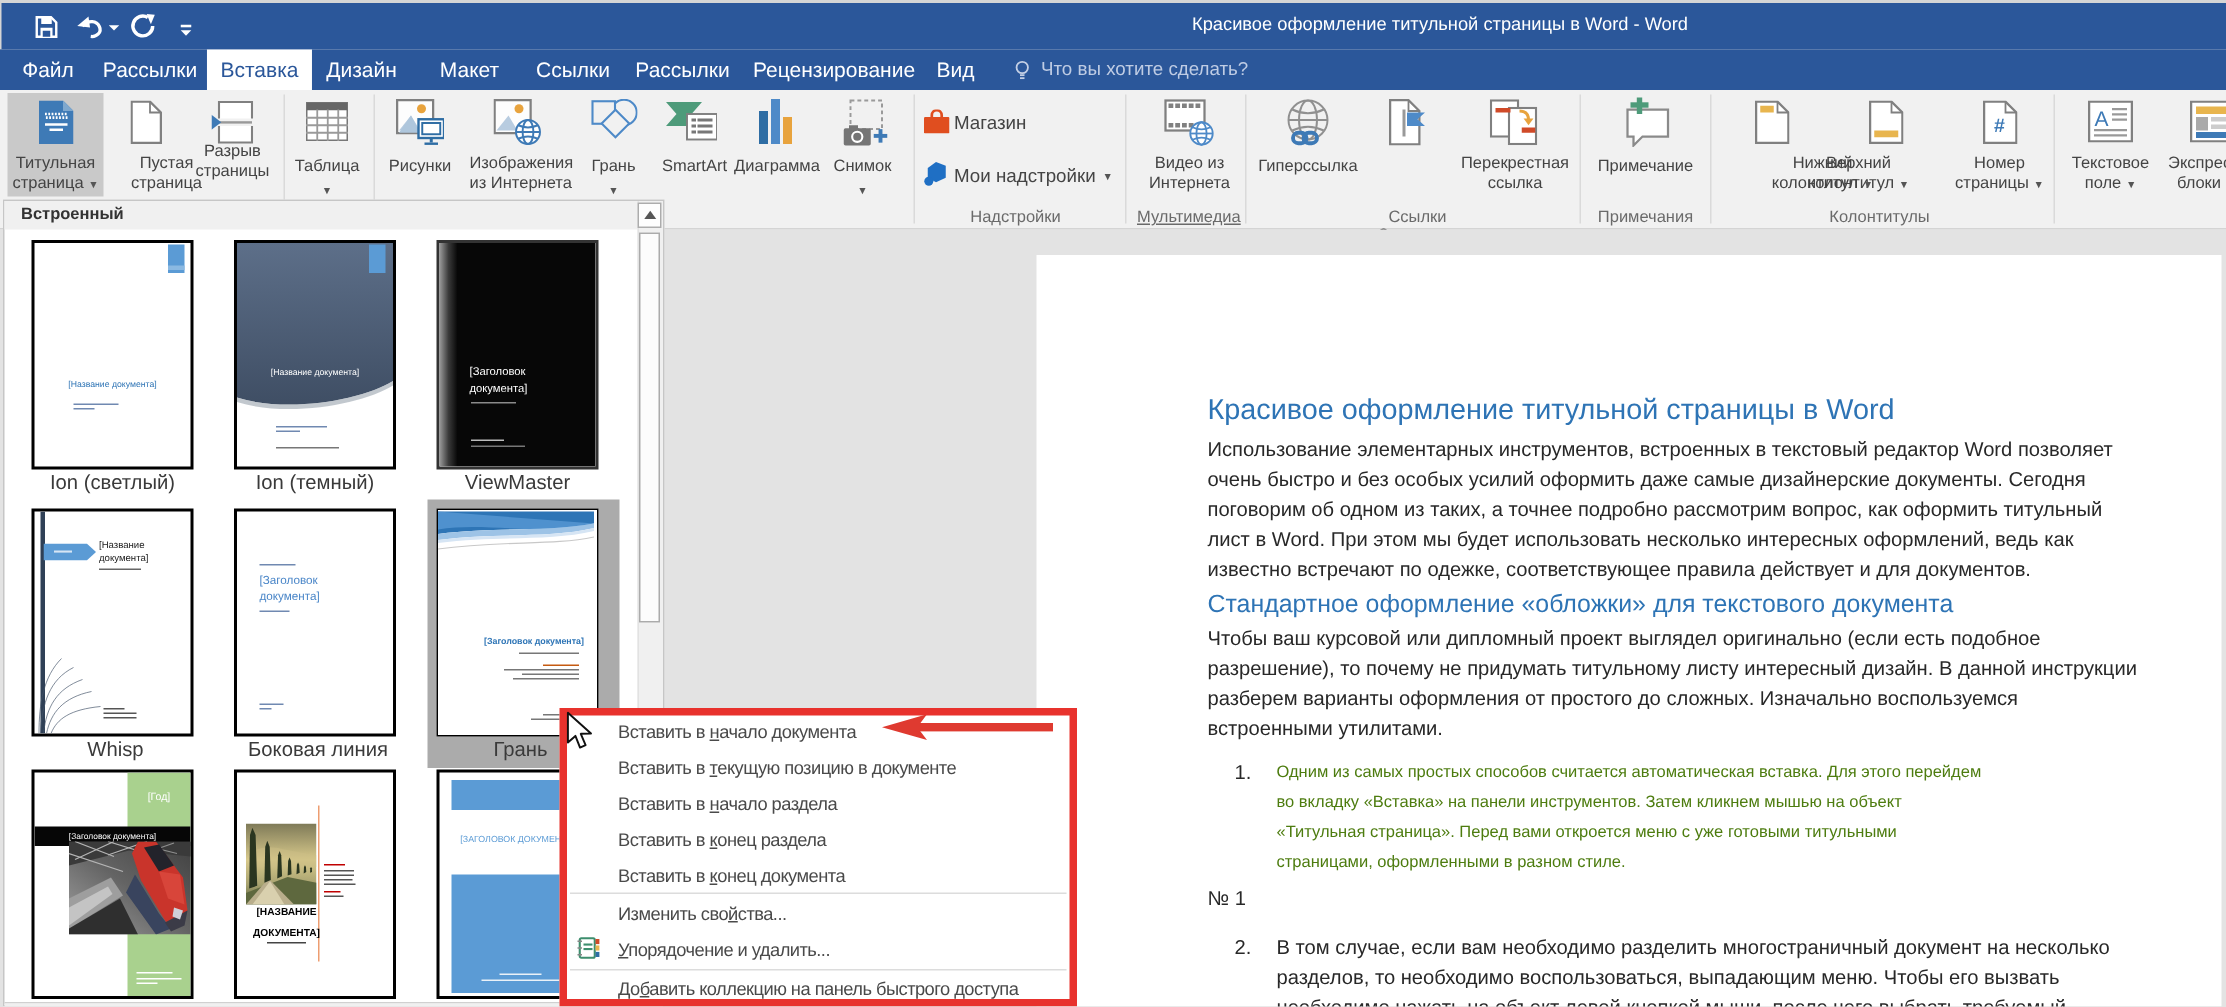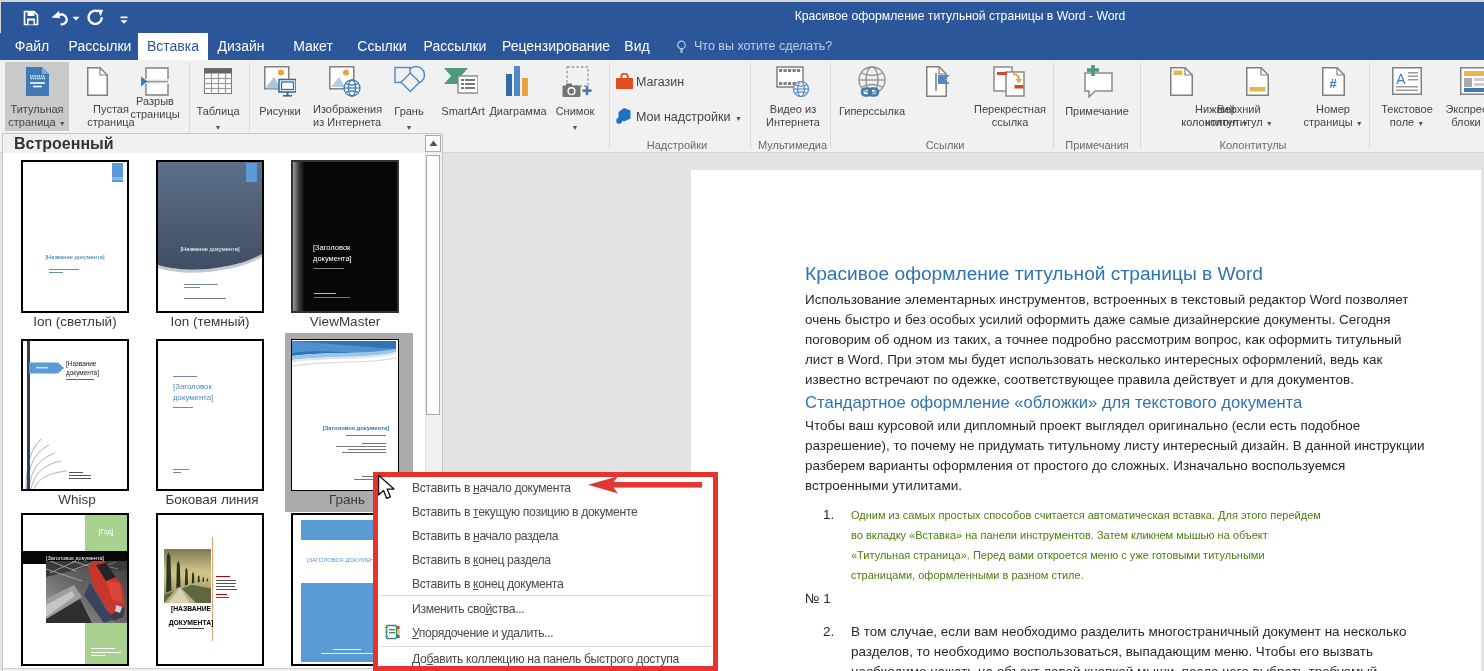--- a/index.html
+++ b/index.html
@@ -17,21 +17,21 @@
   #ribbon { left:0; top:60px; width:1484px; height:93px; background:#F1F1F1; border-bottom:1px solid #D4D4D4; }
   .rsep { position:absolute; top:3px; width:1px; height:86px; background:#DADADA; }
   .rlbl { position:absolute; top:44px; font-size:11px; color:#444444; text-align:center; line-height:13px; white-space:nowrap; }
   .grplbl { position:absolute; top:79px; font-size:11px; color:#6A6A6A; text-align:center; white-space:nowrap; }
   .dar { color:#555; font-size:7px; }
   
   #docarea { left:0; top:153px; width:1484px; height:518px; background:#E3E3E3; }
   #page { position:absolute; left:691px; top:17px; width:790px; height:501px; background:#FFFFFF; }
   
   #dropdown { left:2px; top:133px; width:441px; height:538px; background:#FFFFFF; border:1px solid #C6C6C6; }
-  #ddhead { position:absolute; left:0; top:0; width:439px; height:19px; background:#F0F0F0; color:#333; font-weight:bold; font-size:16px; padding-left:11px; line-height:19px; }
+  #ddhead { position:absolute; left:0; top:0; width:439px; height:19px; background:#F0F0F0; color:#333; font-weight:bold; font-size:11px; padding-left:11px; line-height:19px; }
   .thumb { position:absolute; width:108px; background:#FFFFFF; border:2px solid #000000; overflow:hidden; }
   .tlabel { position:absolute; width:130px; text-align:center; font-size:13.5px; color:#3A3A3A; }
   #scrolltrack { position:absolute; right:0; top:0; width:17px; height:536px; background:#F0F0F0; border-left:1px solid #E2E2E2; }
   
   #cmenu { left:373px; top:472px; width:345px; height:199px; background:#FFFFFF; border:5px solid #E8322D; }
   .mitem { position:absolute; left:34px; font-size:12.2px; letter-spacing:-0.35px; color:#4A4A4A; white-space:nowrap; }
   .msep { position:absolute; left:2px; width:331px; height:1px; background:#DCDCDC; }
 </style>
 </head>
 <body>
@@ -225,21 +225,21 @@
     </g>
     <g fill="none" stroke="#4E8AC8" stroke-width="1.2">
       <circle cx="25" cy="23" r="7.5" fill="#fff"></circle>
       <ellipse cx="25" cy="23" rx="3.4" ry="7.5"></ellipse>
       <line x1="17.5" y1="23" x2="32.5" y2="23"></line>
       <path d="M19 18.8 Q25 21.6 31 18.8"></path>
       <path d="M19 27.2 Q25 24.4 31 27.2"></path>
     </g>
   </svg>
   <div class="rlbl" style="left:761px;width:64px;top:43px;">Видео из<br>Интернета</div>
-  <div class="grplbl" style="left:758px;width:64px;">Мультимедиа</div>
+  <div class="grplbl" style="left:758px;width:64px;text-decoration:underline;">Мультимедиа</div>
   <div class="rsep" style="left:830px"></div>
 
   <svg class="abs" style="left:855px;top:6px" width="34" height="33" viewBox="0 0 34 33">
     <g fill="none" stroke="#909090" stroke-width="1.3">
       <circle cx="17" cy="14" r="13"></circle>
       <ellipse cx="17" cy="14" rx="6" ry="13"></ellipse>
       <line x1="4" y1="14" x2="30" y2="14"></line>
       <path d="M6.5 7 Q17 12 27.5 7"></path>
       <path d="M6.5 21 Q17 16 27.5 21"></path>
     </g>

